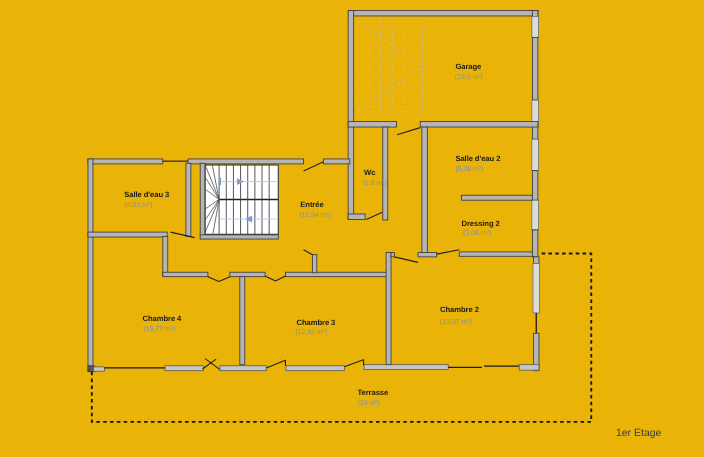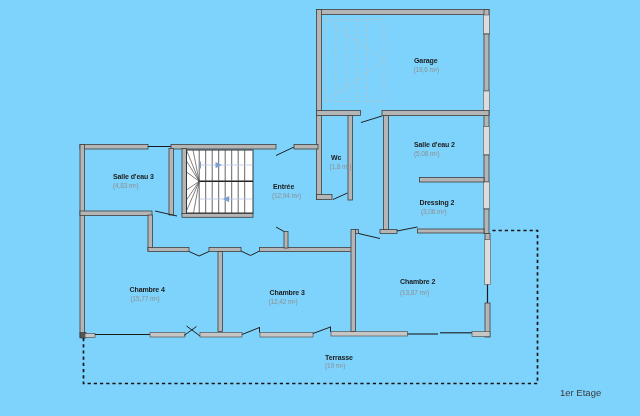--- a/index.html
+++ b/index.html
@@ -1,16 +1,16 @@
 <!DOCTYPE html>
 <html><head>
 <meta charset="utf-8">
 <style>
 html,body{margin:0;padding:0;background:#ffffff;}
-.page{position:relative;width:640px;height:416px;background:#7dd3fc;overflow:hidden;
+.page{position:relative;width:640px;height:416px;background:#eab308;overflow:hidden;
 font-family:"Liberation Sans", sans-serif;}
 svg{position:absolute;left:0;top:0;}
 .nm{font-family:"Liberation Sans",sans-serif;font-weight:bold;font-size:7px;fill:#1c1c1c;letter-spacing:-0.1px;}
 .ar{font-family:"Liberation Sans",sans-serif;font-size:6.5px;fill:#909090;letter-spacing:-0.1px;}
 </style>
 </head>
 <body>
 <div class="page">
 <svg width="640" height="416" viewBox="0 0 640 416">
 <g stroke-linecap="butt">

